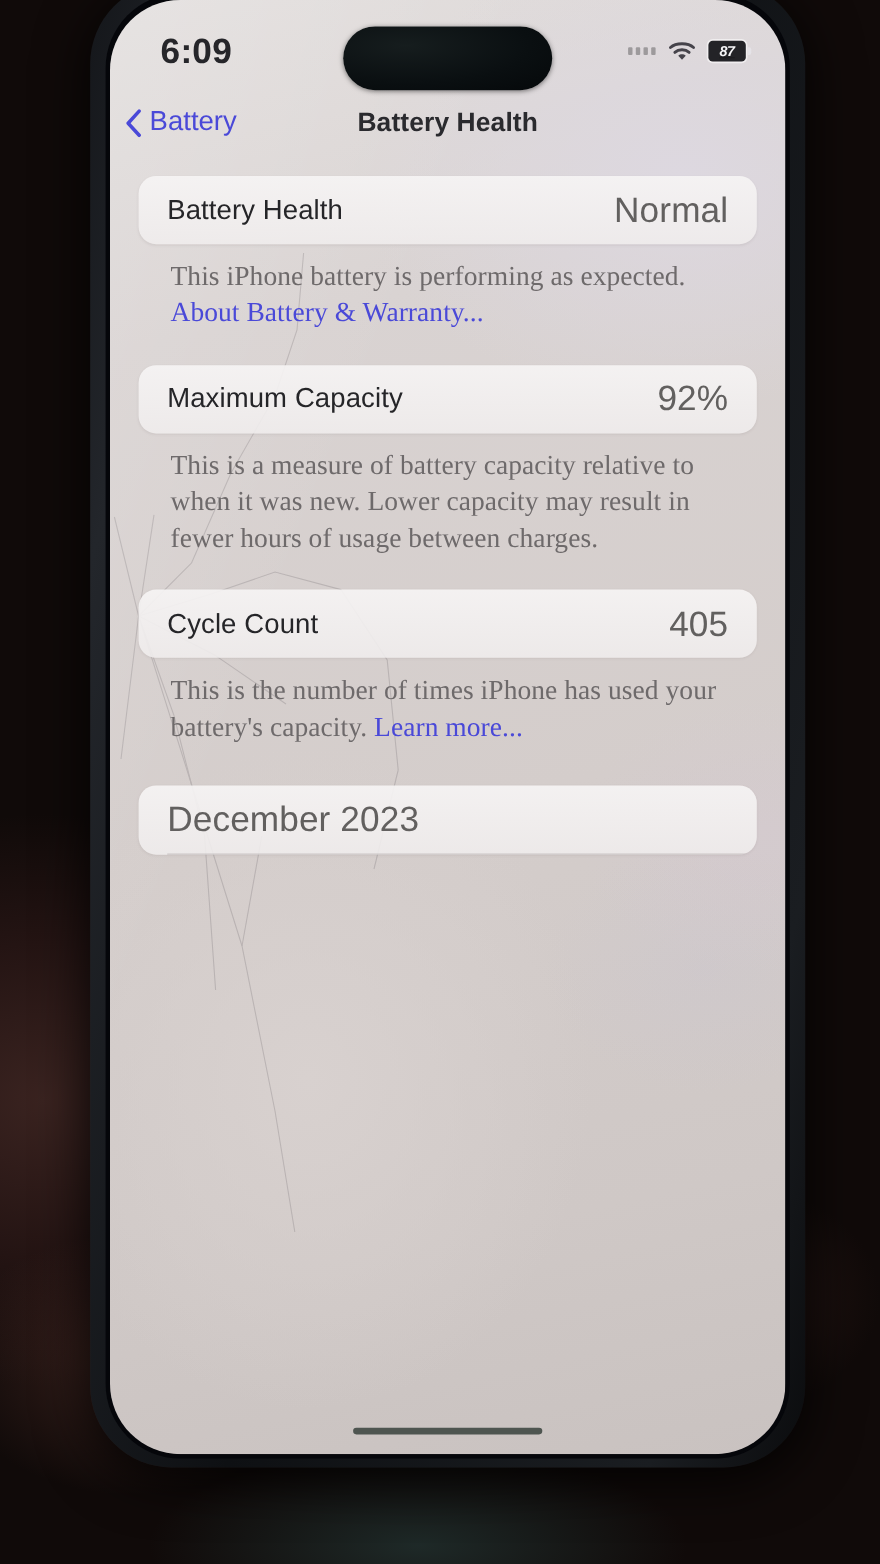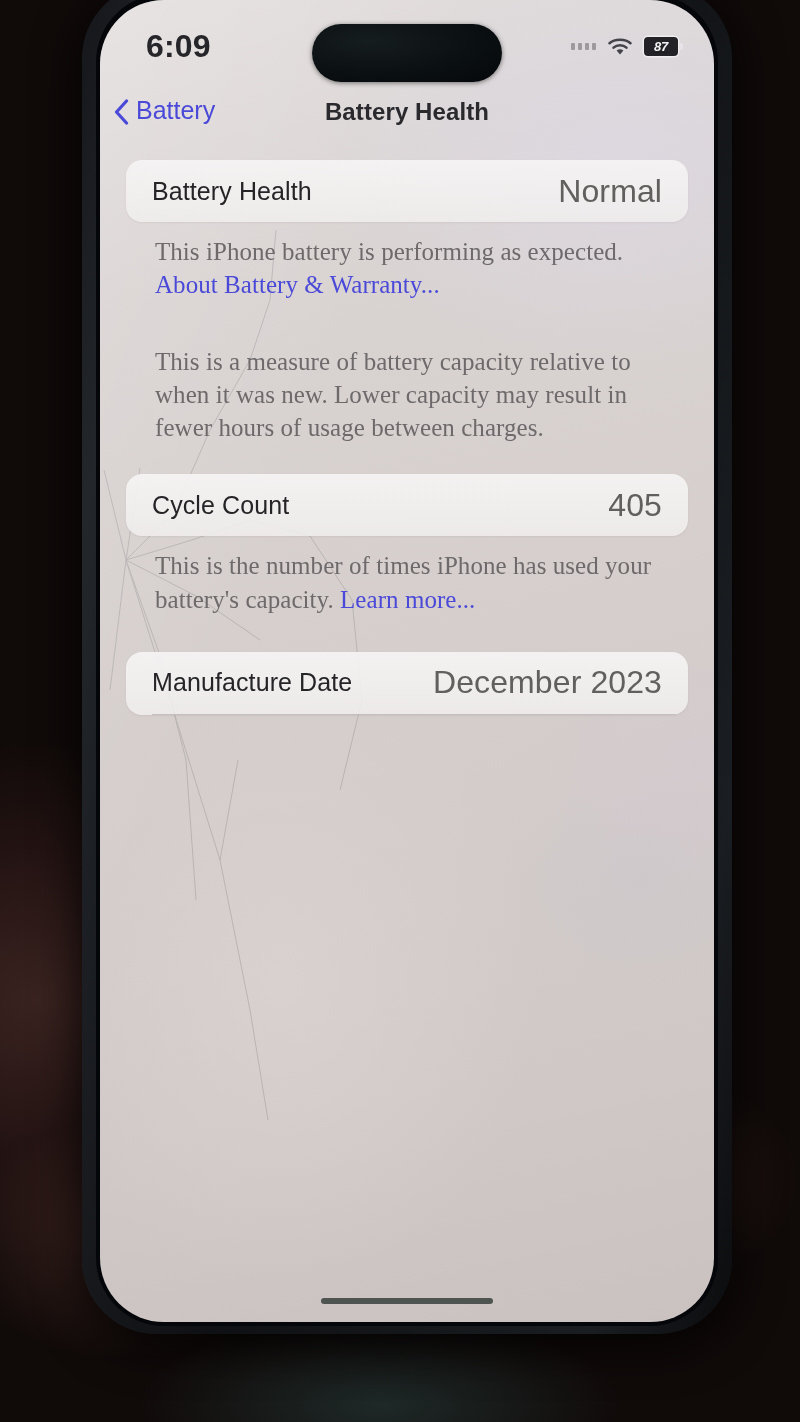--- a/index.html
+++ b/index.html
@@ -334,39 +334,44 @@
         <span class="row-label">Battery Health</span>
         <span class="row-value">Normal</span>
       </div>
     </div>
     <div class="footnote">
       <span>This iPhone battery is performing as expected. </span><span class="link">About Battery &amp; Warranty...</span>
     </div>
 
     <div class="gap-lg"></div>
 
+    <div class="card">
+      <div class="row">
+        <span class="row-label">Maximum Capacity</span>
+        <span class="row-value">92%</span>
+      </div>
+    </div>
     <div class="footnote">This is a measure of battery capacity relative to when it was new. Lower capacity may result in fewer hours of usage between charges.</div>
 
     <div class="gap-lg"></div>
 
     <div class="card">
       <div class="row">
         <span class="row-label">Cycle Count</span>
         <span class="row-value">405</span>
       </div>
     </div>
     <div class="footnote">
       <span>This is the number of times iPhone has used your battery's capacity. </span><span class="link">Learn more...</span>
     </div>
 
     <div class="gap-xl"></div>
 
     <div class="card">
       <div class="row">
-        <span class="row-label">Manufacture Date</span>
         <span class="row-value">December 2023</span>
       </div>
       <div class="row-sep"></div>
     </div>
 
   </div>
 
   <div class="home-indicator"></div>
 
 </div>

